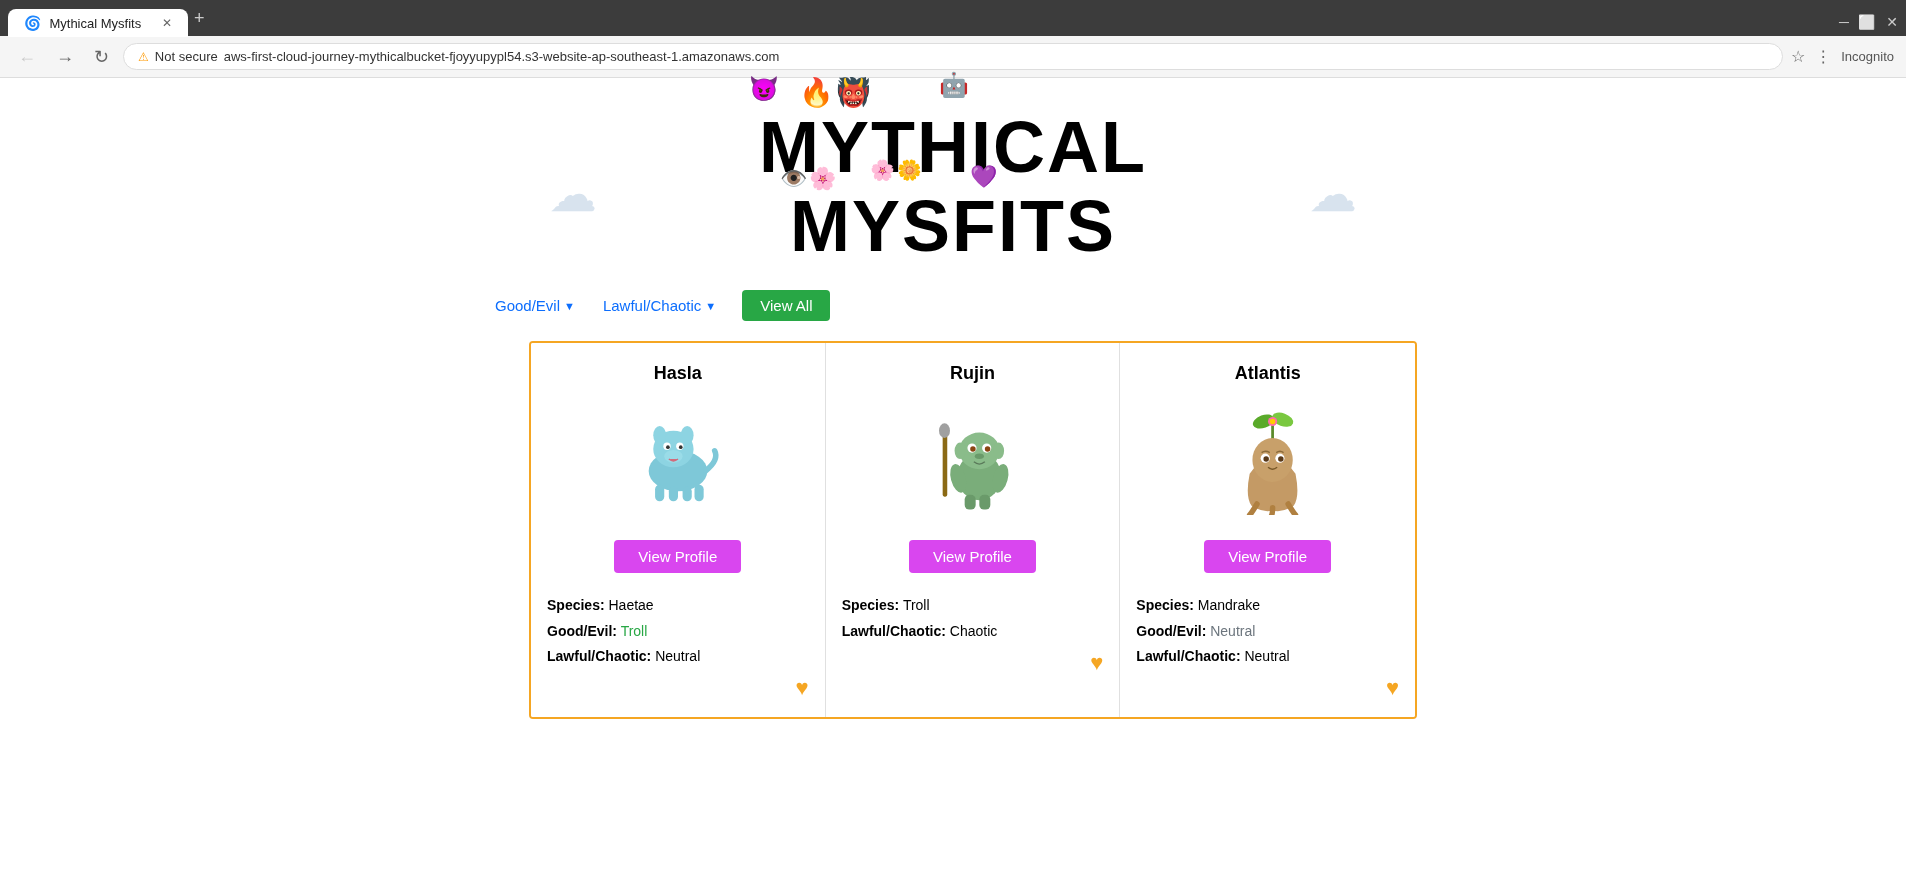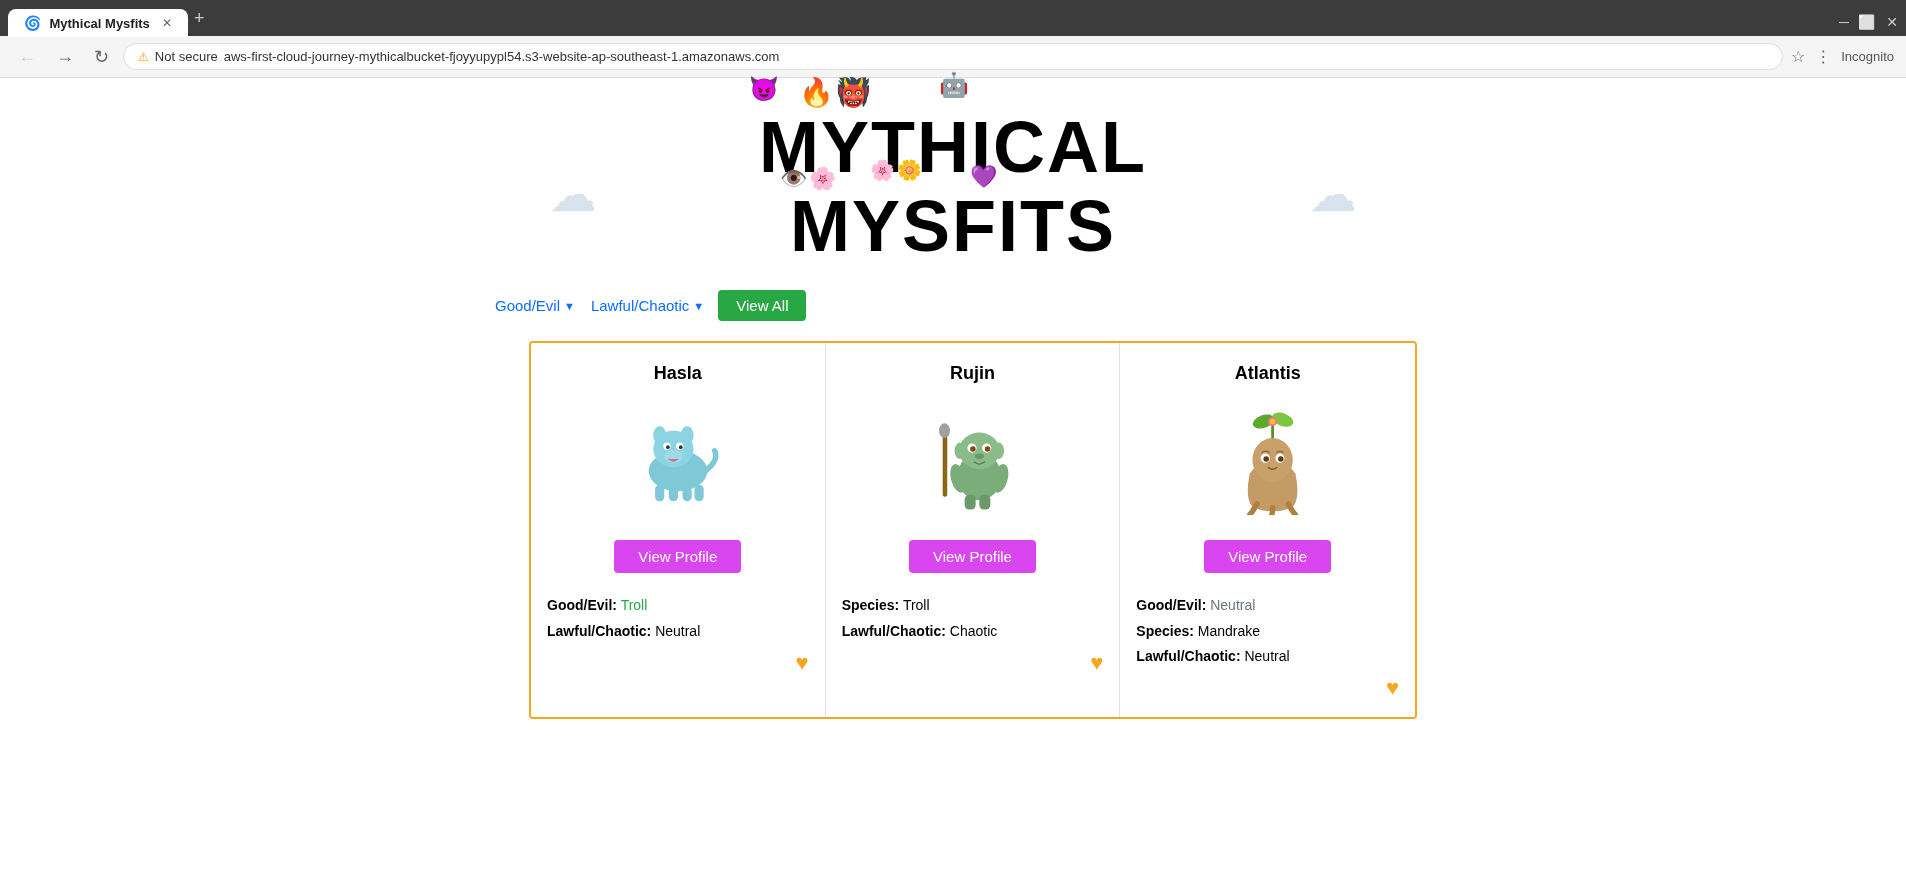--- a/index.html
+++ b/index.html
@@ -10,21 +10,21 @@
       padding: 6px 16px;
       font-size: 13px;
       display: flex;
       align-items: center;
       gap: 8px;
       min-width: 180px;
       position: relative;
       top: 1px;
     }
     .tab-favicon { font-size: 14px; }
-    .tab-title { font-size: 13px; color: #222; flex: 1; font-weight: bold; }
+    .tab-title { font-size: 13px; color: #222; flex: 1; }
     .tab-close { font-size: 12px; color: #666; cursor: pointer; }
     .tab-new { color: #ccc; font-size: 18px; margin-left: 6px; cursor: pointer; align-self: center; }
 
     .browser-toolbar {
       background: #f5f5f5;
       border-bottom: 1px solid #ddd;
       height: 42px;
       display: flex;
       align-items: center;
       padding: 0 12px;
@@ -94,21 +94,21 @@
       color: #c8d8e8;
       opacity: 0.7;
     }
     .cloud-left { left: 60px; }
     .cloud-right { right: 60px; }
 
     
     .filters {
       display: flex;
       align-items: center;
-      gap: 12px;
+      gap: 24px;
       margin-bottom: 20px;
       padding-left: 4px;
     }
     .filter-btn {
       background: none;
       border: none;
       color: #0d6efd;
       font-size: 15px;
       cursor: pointer;
       display: flex;
@@ -306,20 +306,24 @@
           <rect x="50" y="89" width="10" height="16" rx="5" fill="#7ec8d8"></rect>
           <rect x="65" y="89" width="10" height="16" rx="5" fill="#7ec8d8"></rect>
           <rect x="78" y="87" width="10" height="18" rx="5" fill="#7ec8d8"></rect>
 
           <path d="M90 72 Q105 60 100 50" stroke="#7ec8d8" stroke-width="6" fill="none" stroke-linecap="round"></path>
         </svg>
       </div>
       <button class="view-profile-btn">View Profile</button>
       <div class="card-details">
         <div class="card-details-row">
+          <span class="detail-label">Species:</span>
+          <span>Haetae</span>
+        </div>
+        <div class="card-details-row">
           <span class="detail-label">Good/Evil:</span>
           <span class="detail-good">Troll</span>
         </div>
         <div class="card-details-row">
           <span class="detail-label">Lawful/Chaotic:</span>
           <span>Neutral</span>
         </div>
       </div>
       <div class="card-footer">
         <span class="heart-icon">♥</span>
@@ -403,28 +407,28 @@
           <path d="M60 68 Q65 72 70 68" stroke="#7a5a2a" stroke-width="1.5" fill="none"></path>
 
           <path d="M48 108 Q42 118 40 120" stroke="#b08040" stroke-width="6" fill="none" stroke-linecap="round"></path>
           <path d="M65 112 Q65 120 63 122" stroke="#b08040" stroke-width="6" fill="none" stroke-linecap="round"></path>
           <path d="M82 108 Q88 118 90 120" stroke="#b08040" stroke-width="6" fill="none" stroke-linecap="round"></path>
         </svg>
       </div>
       <button class="view-profile-btn">View Profile</button>
       <div class="card-details">
         <div class="card-details-row">
+          <span class="detail-label">Species:</span>
+          <span>Mandrake</span>
+        </div>
+        <div class="card-details-row">
           <span class="detail-label">Good/Evil:</span>
           <span class="detail-neutral">Neutral</span>
         </div>
         <div class="card-details-row">
-          <span class="detail-label">Species:</span>
-          <span>Mandrake</span>
-        </div>
-        <div class="card-details-row">
           <span class="detail-label">Lawful/Chaotic:</span>
           <span>Neutral</span>
         </div>
       </div>
       <div class="card-footer">
         <span class="heart-icon">♥</span>
       </div>
     </div>
 
   </div>

